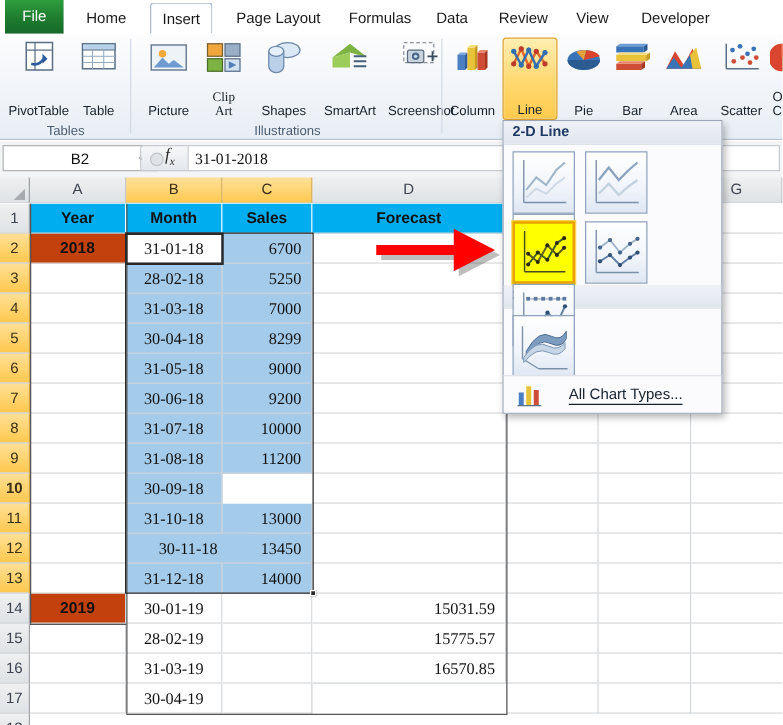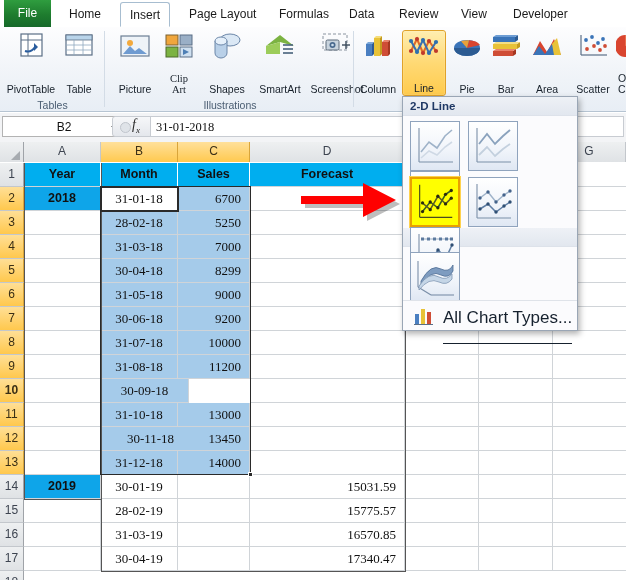--- a/index.html
+++ b/index.html
@@ -155,21 +155,21 @@
     font-size:13px; color:#111; font-family:"Liberation Serif", serif;
     border-right:1px solid #d0d4d8; border-bottom:1px solid #d0d4d8;
     overflow:hidden; white-space:nowrap;
   }
   .cell.hdr {
     background:#00AEEF; font-weight:bold; text-align:center;
     font-family:"Liberation Sans", sans-serif; font-size:12.5px;
     border-right:1px solid #ffffff;
   }
   .cell.yr {
-    background:#0ea5e9; font-weight:bold; text-align:center;
+    background:#c2410c; font-weight:bold; text-align:center;
     font-family:"Liberation Sans", sans-serif; font-size:12.5px;
   }
   .cell.c { text-align:center; }
   .cell.r { text-align:right; padding-right:8px; }
   .cell.blue { background:#A5CBEA; }
   .cell.white { background:#ffffff; }
 
   
   .selrange {
     position:absolute; border:1px solid #2a2a2a; pointer-events:none;
@@ -208,22 +208,22 @@
   }
   .gitem.sel {
     background:#ffff00; border:2px solid #e8a100;
     box-shadow: 0 0 0 1px #ffd24d;
   }
   .gfoot {
     position:absolute; left:0; bottom:0; width:100%; height:30px;
     border-top:1px solid #dfe3e9; background:#fbfbfd;
   }
   .gfoot .lbl {
-    position:absolute; left:40px; top:7px; font-size:17px; color:#16212e;
-    border-bottom:1px solid #16212e; padding-bottom:15px;
+    position:absolute; left:52px; top:7px; font-size:12px; color:#16212e;
+    border-bottom:1px solid #16212e; padding-bottom:1px;
   }
 </style>
 </head>
 <body>
 
 <div id="app">
 
   <div class="tabbar">
     <div class="under"></div>
     <div class="tab file" style="left:4px;width:48px;">File</div>
@@ -544,21 +544,21 @@
     <div class="cell white" style="left:24px;top:213px;width:77px;"></div>
     <div class="cell c blue" style="left:101px;top:213px;width:77px;">31-08-18</div>
     <div class="cell r blue" style="left:178px;top:213px;width:72px;">11200</div>
     <div class="cell white" style="left:250px;top:213px;width:155px;"></div>
     <div class="cell white" style="left:405px;top:213px;width:74px;"></div>
     <div class="cell white" style="left:479px;top:213px;width:74px;"></div>
     <div class="cell white" style="left:553px;top:213px;width:73px;border-right:none;"></div>
 
     <div class="rowhead sel" style="top:237px;font-weight:bold;">10</div>
     <div class="cell white" style="left:24px;top:237px;width:77px;"></div>
-    <div class="cell c blue" style="left:101px;top:237px;width:88px;">30-09-18</div>
+    <div class="cell c blue" style="left:101px;top:237px;width:77px;">30-09-18</div>
     <div class="cell white" style="left:250px;top:237px;width:155px;"></div>
     <div class="cell white" style="left:405px;top:237px;width:74px;"></div>
     <div class="cell white" style="left:479px;top:237px;width:74px;"></div>
     <div class="cell white" style="left:553px;top:237px;width:73px;border-right:none;"></div>
 
     <div class="rowhead sel" style="top:261px;">11</div>
     <div class="cell white" style="left:24px;top:261px;width:77px;"></div>
     <div class="cell c blue" style="left:101px;top:261px;width:77px;">31-10-18</div>
     <div class="cell r blue" style="left:178px;top:261px;width:72px;">13000</div>
     <div class="cell white" style="left:250px;top:261px;width:155px;"></div>
@@ -608,21 +608,20 @@
     <div class="cell white" style="left:178px;top:381px;width:72px;"></div>
     <div class="cell r white" style="left:250px;top:381px;width:155px;">16570.85</div>
     <div class="cell white" style="left:405px;top:381px;width:74px;"></div>
     <div class="cell white" style="left:479px;top:381px;width:74px;"></div>
     <div class="cell white" style="left:553px;top:381px;width:73px;border-right:none;"></div>
 
     <div class="rowhead" style="top:405px;">17</div>
     <div class="cell white" style="left:24px;top:405px;width:77px;"></div>
     <div class="cell c white" style="left:101px;top:405px;width:77px;">30-04-19</div>
     <div class="cell white" style="left:178px;top:405px;width:72px;"></div>
-    <div class="cell r white" style="left:250px;top:405px;width:155px;">17340.47</div>
     <div class="cell white" style="left:405px;top:405px;width:74px;"></div>
     <div class="cell white" style="left:479px;top:405px;width:74px;"></div>
     <div class="cell white" style="left:553px;top:405px;width:73px;border-right:none;"></div>
 
     <div class="rowhead" style="top:429px;">18</div>
     <div class="cell white" style="left:24px;top:429px;width:77px;border-right:none;border-bottom:none;"></div>
     <div class="cell white" style="left:101px;top:429px;width:77px;border-right:none;border-bottom:none;"></div>
     <div class="cell white" style="left:178px;top:429px;width:72px;border-right:none;border-bottom:none;"></div>
     <div class="cell white" style="left:250px;top:429px;width:155px;border-right:none;border-bottom:none;"></div>
     <div class="cell white" style="left:405px;top:429px;width:74px;border-right:none;border-bottom:none;"></div>

